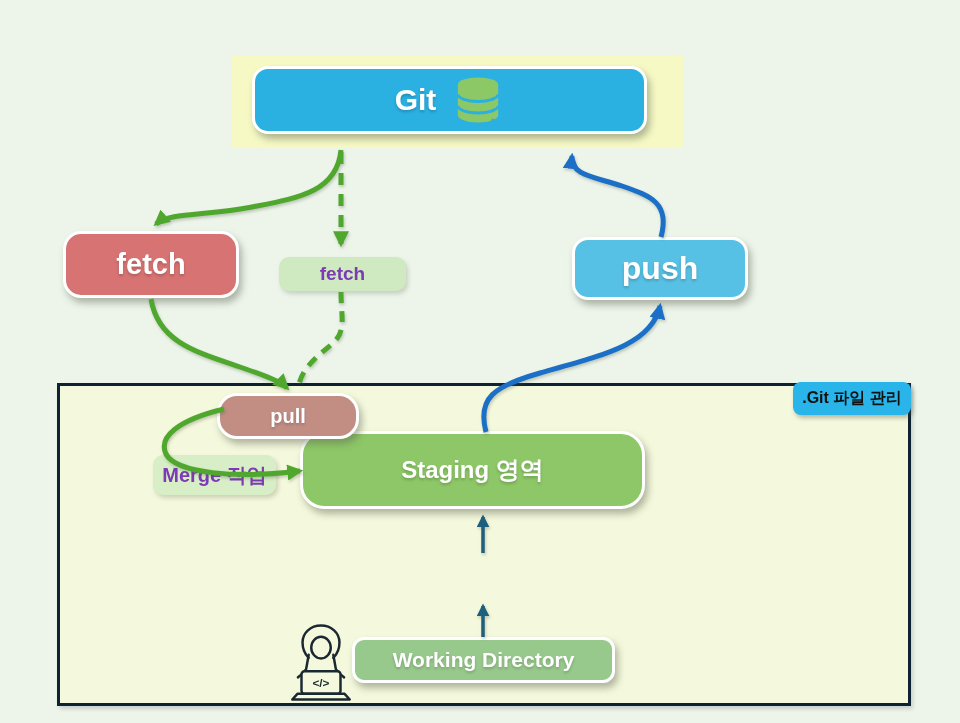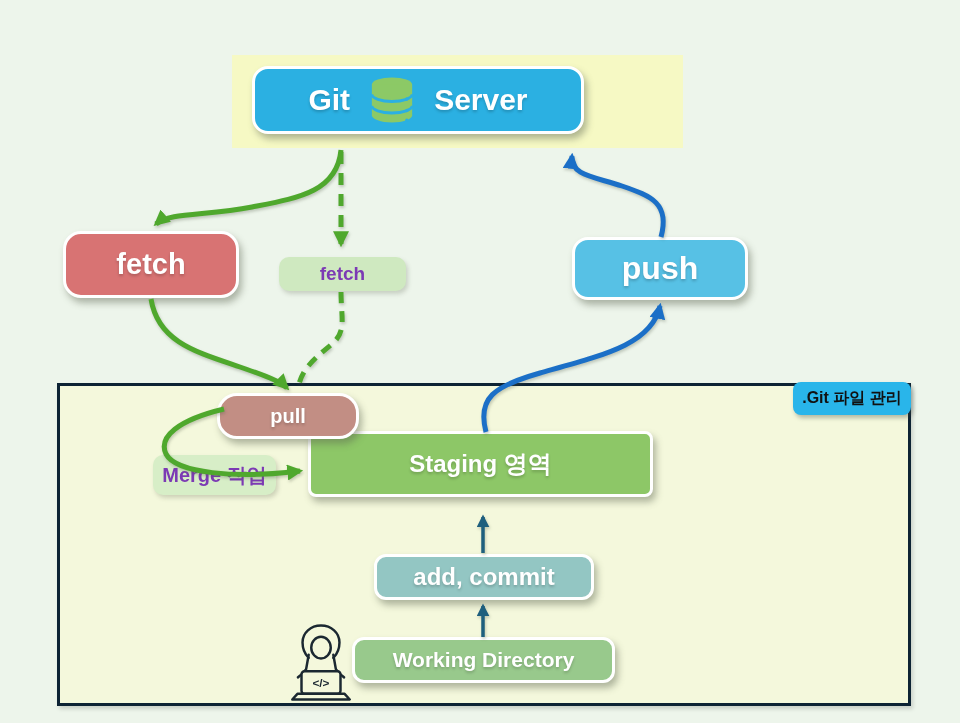--- a/index.html
+++ b/index.html
@@ -15,28 +15,28 @@
     font-family:"Liberation Sans",sans-serif;
     text-shadow:0 2px 3px rgba(0,0,0,.2);
     box-sizing:border-box;
   }
   .tag{
     position:absolute;display:flex;align-items:center;justify-content:center;
     font-weight:bold;border-radius:10px;box-sizing:border-box;
     font-family:"Liberation Sans",sans-serif;
   }
   #server-halo{left:232px;top:55px;width:451px;height:93px;background:#f6f9c4;}
-  #server-box{left:252px;top:66px;width:332px;height:68px;border-radius:16px;background:#2bb0e2;font-size:30px;gap:16px;}
+  #server-box{left:252px;top:66px;width:395px;height:68px;border-radius:16px;background:#2bb0e2;font-size:30px;gap:16px;}
   #fetch-box{left:63px;top:231px;width:176px;height:67px;border-radius:18px;background:#d87373;font-size:29px;}
   #fetch-tag{left:279px;top:257px;width:127px;height:34px;background:#cfe9c0;color:#7c3ab4;font-size:19px;box-shadow:2px 3px 4px rgba(90,100,80,.25);}
   #push-box{left:572px;top:237px;width:176px;height:63px;border-radius:16px;background:#57c1e5;font-size:32px;}
   #git-area{left:57px;top:383px;width:854px;height:323px;background:#f4f8dc;border:3px solid #0d2334;box-sizing:border-box;box-shadow:2px 3px 4px rgba(0,0,0,.15);}
   #git-area-tag{left:793px;top:382px;width:118px;height:33px;background:#29b5ea;color:#111111;font-size:16px;border-radius:8px;box-shadow:2px 3px 4px rgba(60,70,60,.35);z-index:4;}
   #pull-box{left:217px;top:393px;width:142px;height:46px;border-radius:20px;background:#c28e84;font-size:20px;z-index:3;}
-  #staging-box{left:308px;top:431px;width:345px;height:66px;border-radius:8px;background:#8dc767;font-size:24px;z-index:2;}
+  #staging-box{left:300px;top:431px;width:345px;height:78px;border-radius:24px;background:#8dc767;font-size:24px;z-index:2;}
   #merge-tag{left:153px;top:455px;width:123px;height:40px;background:#d7eec7;color:#7c3ab4;font-size:20px;box-shadow:2px 3px 4px rgba(90,100,80,.25);}
   #add-commit-box{left:374px;top:554px;width:220px;height:46px;border-radius:12px;background:#93c6c3;font-size:24px;}
   #working-box{left:352px;top:637px;width:263px;height:46px;border-radius:12px;background:#98c98c;font-size:21px;}
   #dev-icon{left:291px;top:623px;width:60px;height:78px;}
   #arrow-layer{
     position:absolute;left:0;top:0;width:960px;height:723px;z-index:5;
     pointer-events:none;filter:drop-shadow(1px 2px 1.5px rgba(80,90,70,.3));
   }
 </style>
 </head>
@@ -51,21 +51,20 @@
       <svg width="52" height="48" viewBox="0 0 54 50">
         <ellipse cx="27" cy="9" rx="21" ry="7.5" fill="#8cc966"></ellipse>
         <path d="M6,9 L6,41 C6,45.1 15.4,48.5 27,48.5 C38.6,48.5 48,45.1 48,41 L48,9 Z" fill="#8cc966"></path>
         <path d="M6,19 C6,23.1 15.4,26.5 27,26.5 C38.6,26.5 48,23.1 48,19" stroke="#2bb0e2" stroke-width="3" fill="none"></path>
         <path d="M6,31 C6,35.1 15.4,38.5 27,38.5 C38.6,38.5 48,35.1 48,31" stroke="#2bb0e2" stroke-width="3" fill="none"></path>
         <circle cx="42.5" cy="24" r="1.8" fill="#2bb0e2"></circle>
         <circle cx="42.5" cy="36" r="1.8" fill="#2bb0e2"></circle>
         <circle cx="42.5" cy="46" r="1.8" fill="#2bb0e2"></circle>
       </svg>
     </span>
-    <span>Server</span>
   </div>
 
   <div id="fetch-box" class="box">
     <span>fetch</span>
   </div>
 
   <div id="fetch-tag" class="tag">
     <span>fetch</span>
   </div>
 
@@ -83,23 +82,20 @@
   </div>
 
   <div id="pull-box" class="box">
     <span>pull</span>
   </div>
 
   <div id="merge-tag" class="tag">
     <span>Merge 작업</span>
   </div>
 
-  <div id="add-commit-box" class="box">
-    <span>add, commit</span>
-  </div>
 
   <div id="working-box" class="box">
     <span>Working Directory</span>
   </div>
 
   <div id="dev-icon" class="abs">
     <svg width="60" height="78" viewBox="0 0 58 76" fill="none" stroke="#1b2831" stroke-width="2.4" stroke-linecap="round" stroke-linejoin="round">
       <path d="M17,34 C13,30 11,25 11,19 C11,9.5 19,2.5 29,2.5 C39,2.5 47,9.5 47,19 C47,25 45,30 41,34"></path>
       <ellipse cx="29" cy="24" rx="9.5" ry="10.5"></ellipse>
       <path d="M17,31 L14.5,45 C12.5,48 9.5,51 6.5,53"></path>

